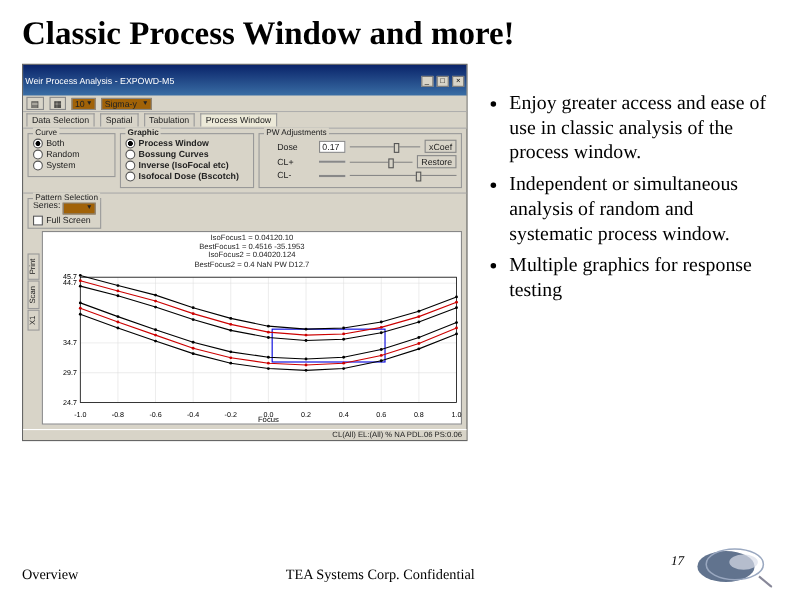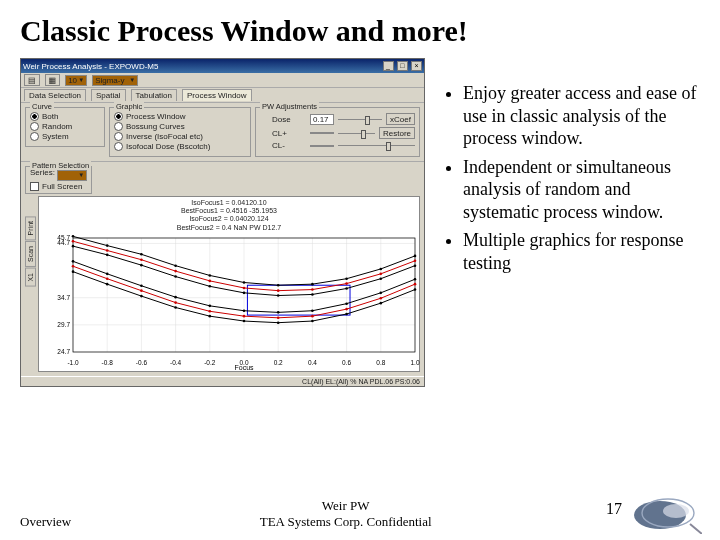--- a/index.html
+++ b/index.html
@@ -6,26 +6,26 @@
   body { width:720px; height:540px; font-family:"Times New Roman",serif; background:#fff; color:#000; position:relative; }
   .slide { width:100%; height:100%; padding:10px 20px 0 20px; position:relative; }
   .title { font-size:30px; font-weight:bold; margin:4px 0 10px 0; }
   .content { display:flex; gap:18px; }
   .app-shot { width:405px; flex-shrink:0; }
   .bullets { font-size:18px; line-height:1.25; }
   .bullets ul { list-style:disc; padding-left:20px;margin-top:24px; }
   .bullets li { margin-bottom:6px; }
   .footer { position:absolute; bottom:10px; left:20px; right:20px; display:flex; align-items:flex-end; justify-content:space-between; font-size:13px; }
   .footer-center { text-align:center; flex:1; }
-  .page-num { position:absolute; right:98px; bottom:22px; font-size:16px; }
+  .page-num { position:absolute; right:98px; bottom:22px; font-size:12px;font-style:italic; }
   .logo { position:absolute; right:18px; bottom:6px; width:70px; height:42px; }
 
   
   .win { width:100%; border:1px solid #666; background:#d8d4c8; font-family:Tahoma,Arial,sans-serif; font-size:8px; color:#222; }
-  .tbar { background:linear-gradient(#0a246a,#3a6ea5); color:#fff; display:flex; align-items:center; justify-content:space-between; padding:1px 2px; height:14px; }
+  .tbar { background:linear-gradient(#0a246a,#3a6ea5); color:#fff; display:flex; align-items:center; justify-content:space-between; padding:1px 2px; height:28px; }
   .tbar-btns span { display:inline-block; width:11px; height:10px; background:#d8d4c8; margin-left:1px; border:1px solid #777; text-align:center; line-height:8px; font-size:7px; color:#000; }
   .menubar, .toolbar, .tabs { background:#d8d4c8; border-bottom:1px solid #aaa; padding:1px 3px; display:flex; gap:5px; align-items:center; }
   .dropdown { background:#a16207; border:1px solid #888; padding:0 2px; min-width:22px; height:11px; display:inline-flex; align-items:center; justify-content:space-between; }
   .dropdown .caret { font-size:6px; }
   .btn { background:#d8d4c8; border:1px solid #888; padding:0 3px; height:12px; display:inline-flex; align-items:center; }
   .tabs span { background:#d8d4c8; border:1px solid #999; border-bottom:none; padding:1px 4px; position:relative; }
   .tabs span.active { background:#ece9d8; }
   .sec { display:flex; gap:4px; padding:4px; border-bottom:1px solid #aaa; }
   .grp { border:1px solid #999; padding:3px 4px 4px 4px; position:relative; background:#d8d4c8; }
   .grp-title { position:absolute; top:-6px; left:4px; background:#d8d4c8; padding:0 2px; font-size:7.5px; }
@@ -89,21 +89,21 @@
           <div style="width:80px;">
             <div class="grp">
               <span class="grp-title">Curve</span>
               <div id="curve-opts">
                   <div class="radio sel">Both</div>
                   <div class="radio">Random</div>
                   <div class="radio">System</div>
                 </div>
             </div>
           </div>
-          <div style="width:142px;">
+          <div style="width:122px;font-weight:bold;">
             <div class="grp">
               <span class="grp-title">Graphic</span>
               <div id="graphic-opts">
                   <div class="radio sel">Process Window</div>
                   <div class="radio">Bossung Curves</div>
                   <div class="radio">Inverse (IsoFocal etc)</div>
                   <div class="radio">Isofocal Dose (Bscotch)</div>
                 </div>
             </div>
           </div>
@@ -287,21 +287,20 @@
           <li>Enjoy greater access and ease of use in classic analysis of the process window.</li>
           <li>Independent or simultaneous analysis of random and systematic process window.</li>
           <li>Multiple graphics for response testing</li>
         </ul>
     </div>
   </div>
 
   <div class="footer">
     <div>Overview</div>
     <div class="footer-center">
-      <div>Weir PW</div>
       <div>TEA Systems Corp. Confidential</div>
     </div>
     <div style="width:80px"></div>
   </div>
   <div class="page-num">17</div>
   <svg class="logo" viewBox="0 0 70 42">
     <ellipse cx="28" cy="23" rx="26" ry="14" fill="#455a7a" opacity="0.85"></ellipse>
     <ellipse cx="36" cy="21" rx="26" ry="14" fill="none" stroke="#9aa8c0" stroke-width="1.4"></ellipse>
     <ellipse cx="44" cy="19" rx="13" ry="7" fill="#d8dde8" opacity="0.7"></ellipse>
     <line x1="58" y1="32" x2="70" y2="42" stroke="#889" stroke-width="2"></line>

